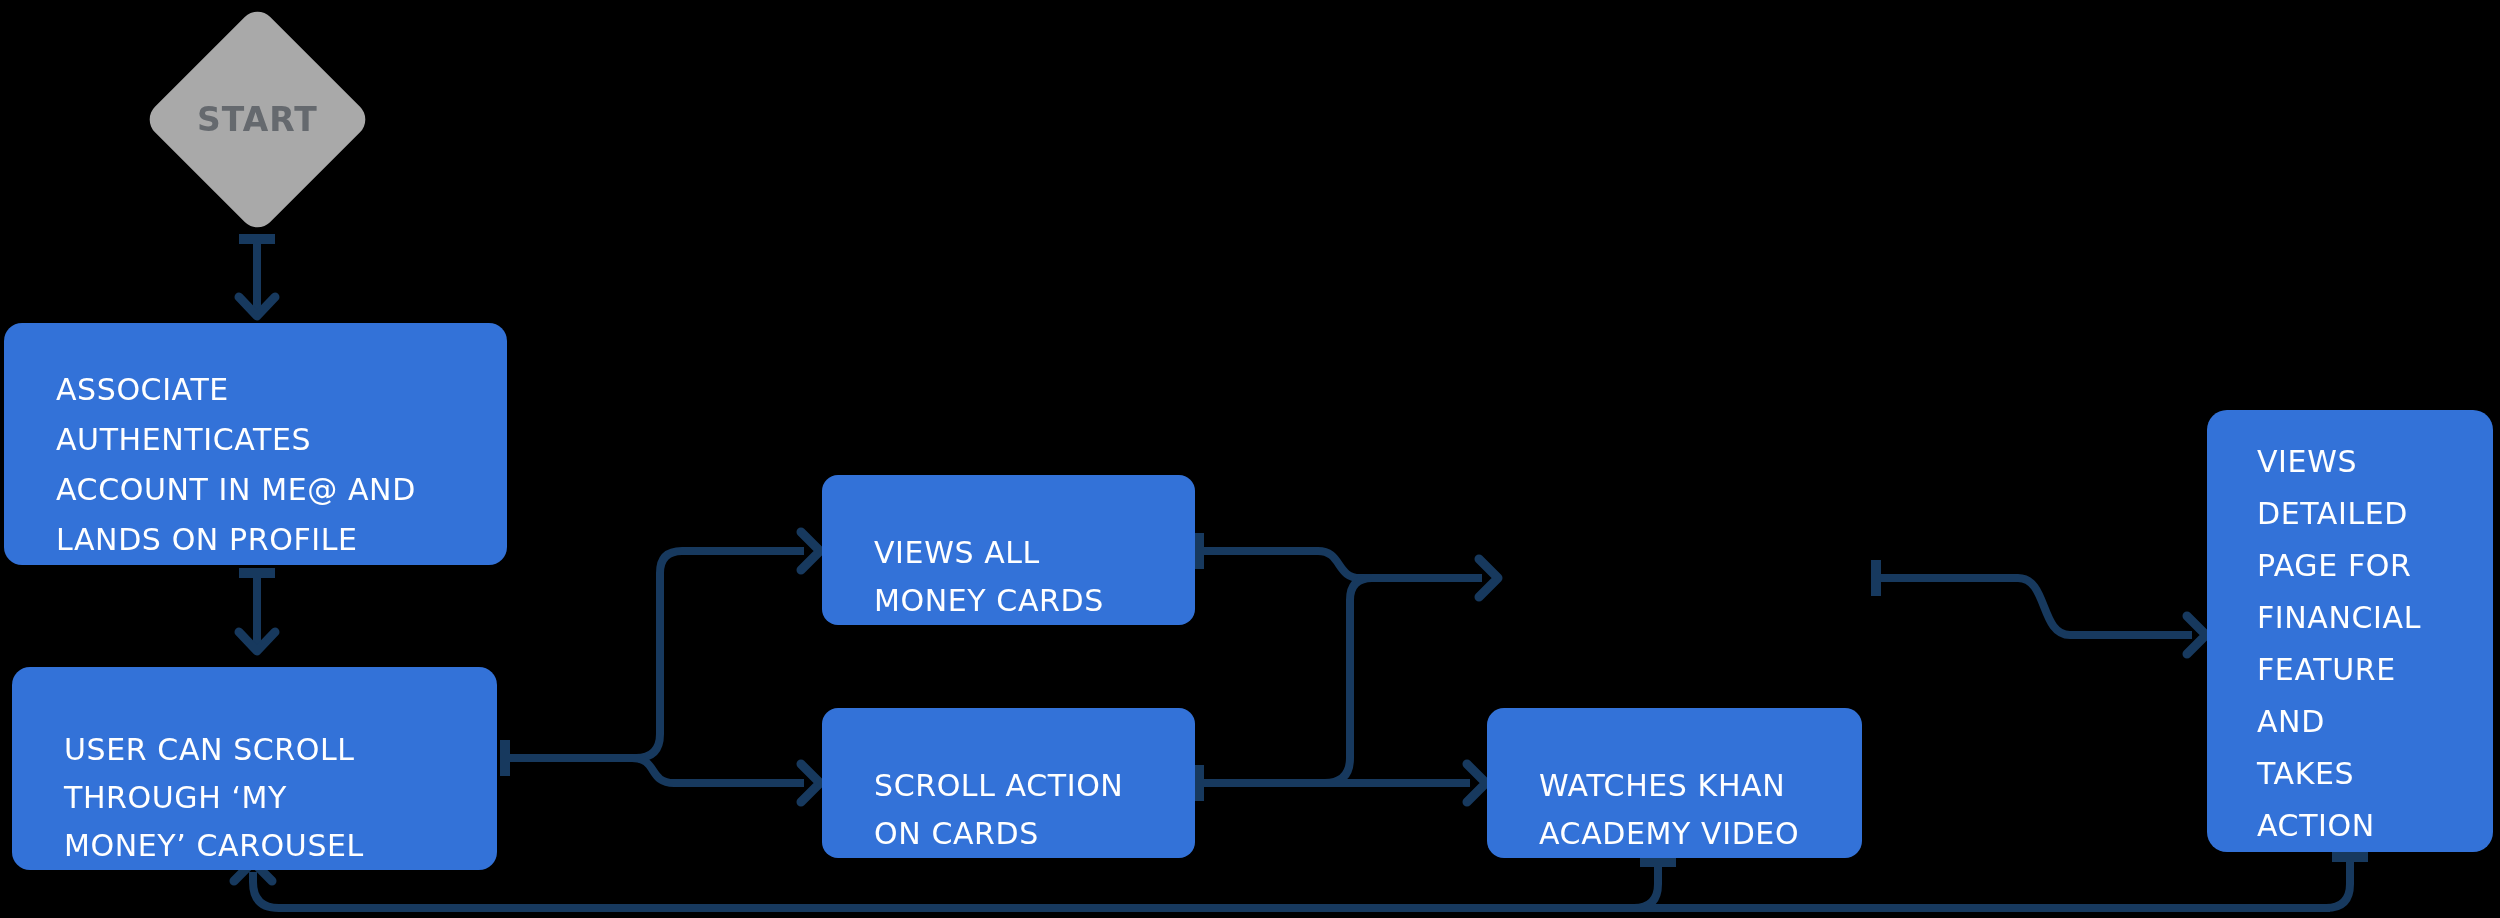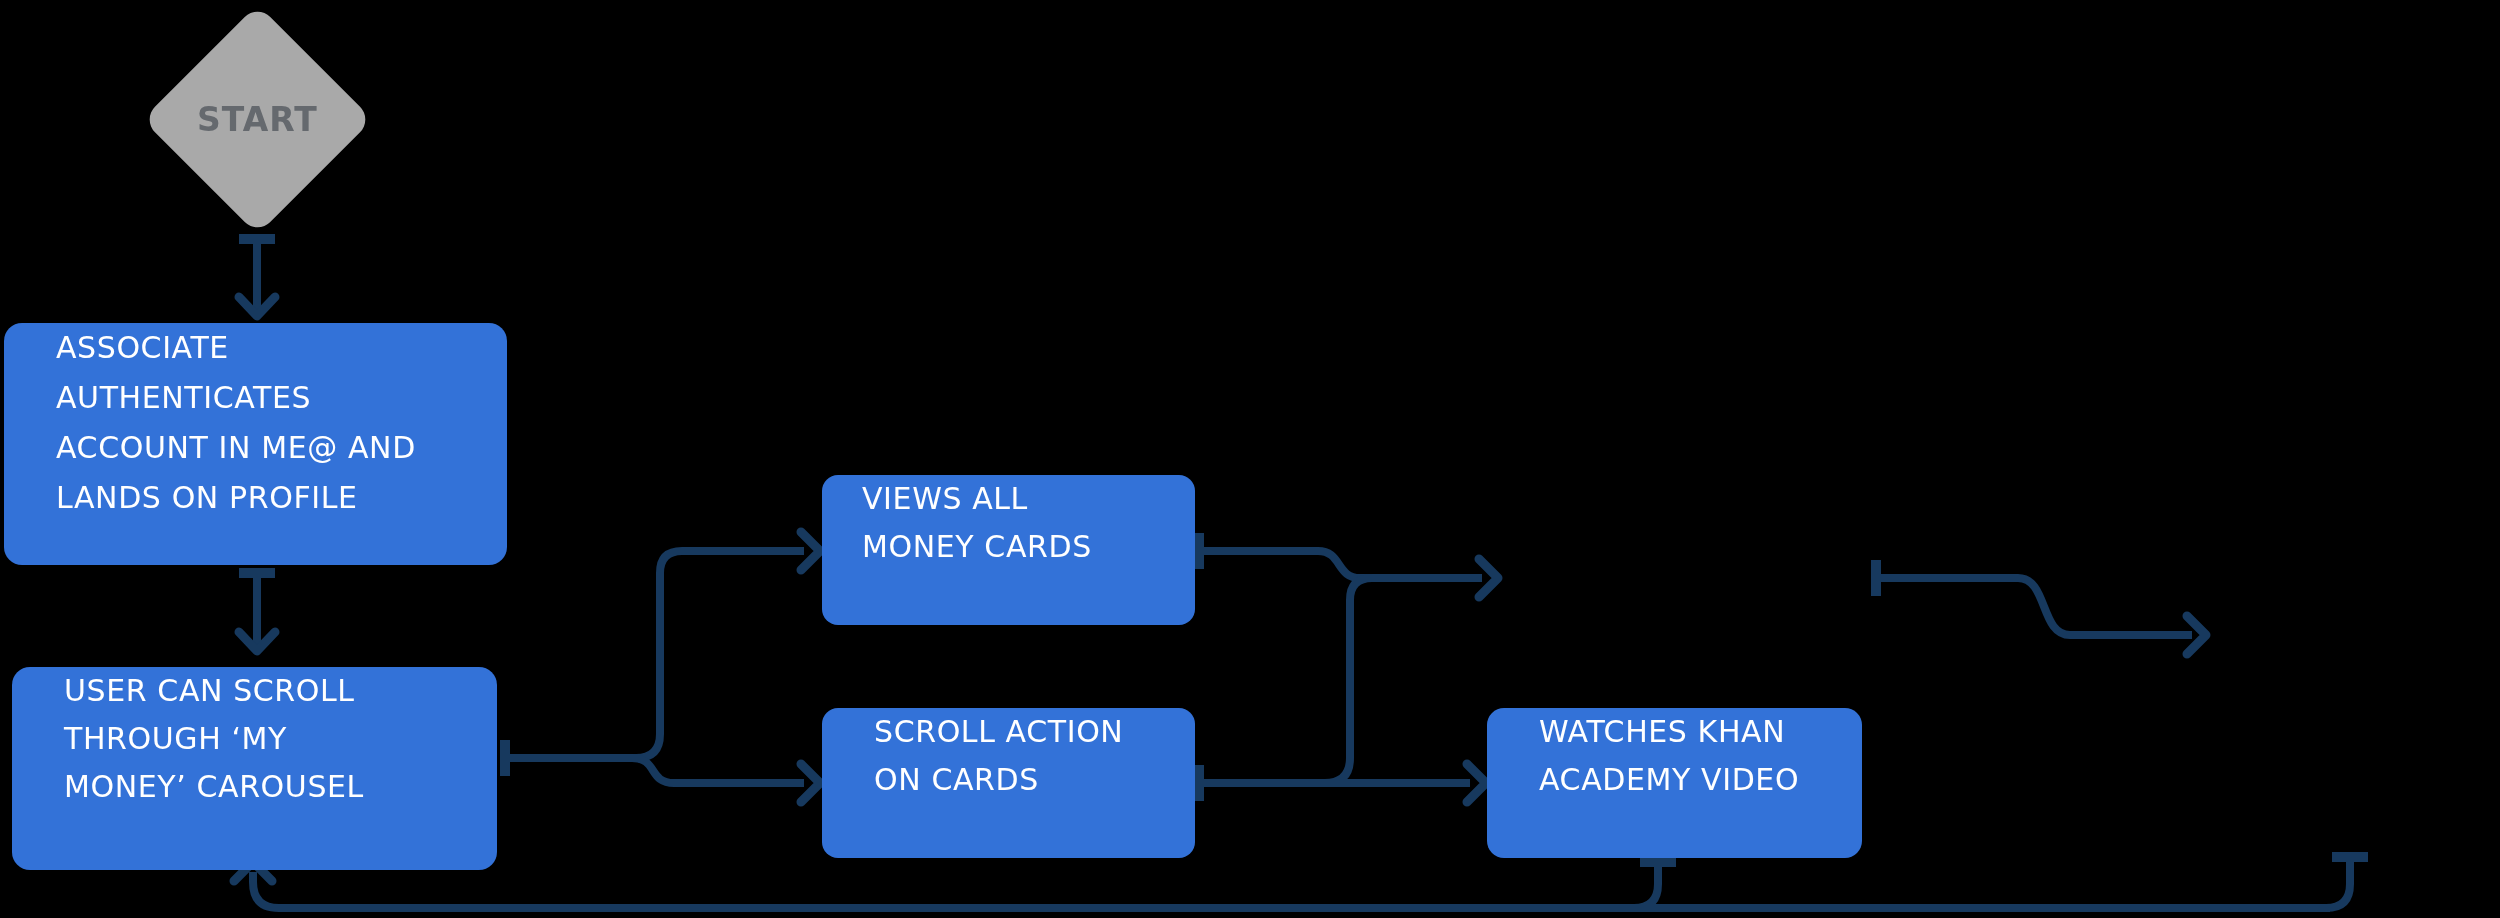--- a/index.html
+++ b/index.html
@@ -11,31 +11,31 @@
     --start-text:#65696e;
   }
   html,body{margin:0;padding:0;background:var(--background);}
   .stage{
     position:relative;width:2500px;height:918px;
     background:var(--background);overflow:hidden;
     font-family:"DejaVu Sans","Liberation Sans",sans-serif;
   }
   .node{
     position:absolute;background:var(--node-fill);color:var(--node-text);
-    display:flex;align-items:flex-start;box-sizing:border-box;
+    display:flex;align-items:flex-end;box-sizing:border-box;
   }
   .node-label{
     white-space:pre-line;font-size:30px;line-height:48px;
     letter-spacing:0.6px;color:var(--node-text);
   }
   
   .box-authenticate{left:4px;top:323px;width:503px;height:242px;border-radius:18px;padding-left:52px;}
   .box-authenticate .node-label{line-height:50px;}
   .box-carousel{left:12px;top:667px;width:485px;height:203px;border-radius:18px;padding-left:52px;}
-  .box-views-all{left:822px;top:475px;width:373px;height:150px;border-radius:16px;padding-left:40px;}
+  .box-views-all{left:822px;top:475px;width:373px;height:150px;border-radius:16px;padding-left:52px;}
   .box-takes-action{left:822px;top:708px;width:373px;height:150px;border-radius:16px;padding-left:52px;}
   .box-selects-cta{left:1497px;top:528px;width:375px;height:100px;border-radius:16px;justify-content:center;}
   .box-khan{left:1487px;top:708px;width:375px;height:150px;border-radius:17px;padding-left:52px;}
   .box-detail{left:2207px;top:410px;width:286px;height:442px;border-radius:20px;padding-left:50px;}
   .box-detail .node-label{line-height:52px;}
   
   .start-diamond{
     position:absolute;left:176px;top:38px;width:163px;height:163px;
     background:var(--start-fill);border-radius:18px;
     transform:rotate(45deg);
@@ -147,14 +147,24 @@
     <span class="node-label">SCROLL ACTION
 ON CARDS</span>
   </div>
 
 
   <div class="node box-khan">
     <span class="node-label">WATCHES KHAN
 ACADEMY VIDEO</span>
   </div>
 
+  <div class="node box-detail">
+    <span class="node-label">VIEWS
+DETAILED
+PAGE FOR
+FINANCIAL
+FEATURE
+AND
+TAKES
+ACTION</span>
+  </div>
 
 </div>
 
 </body></html>

